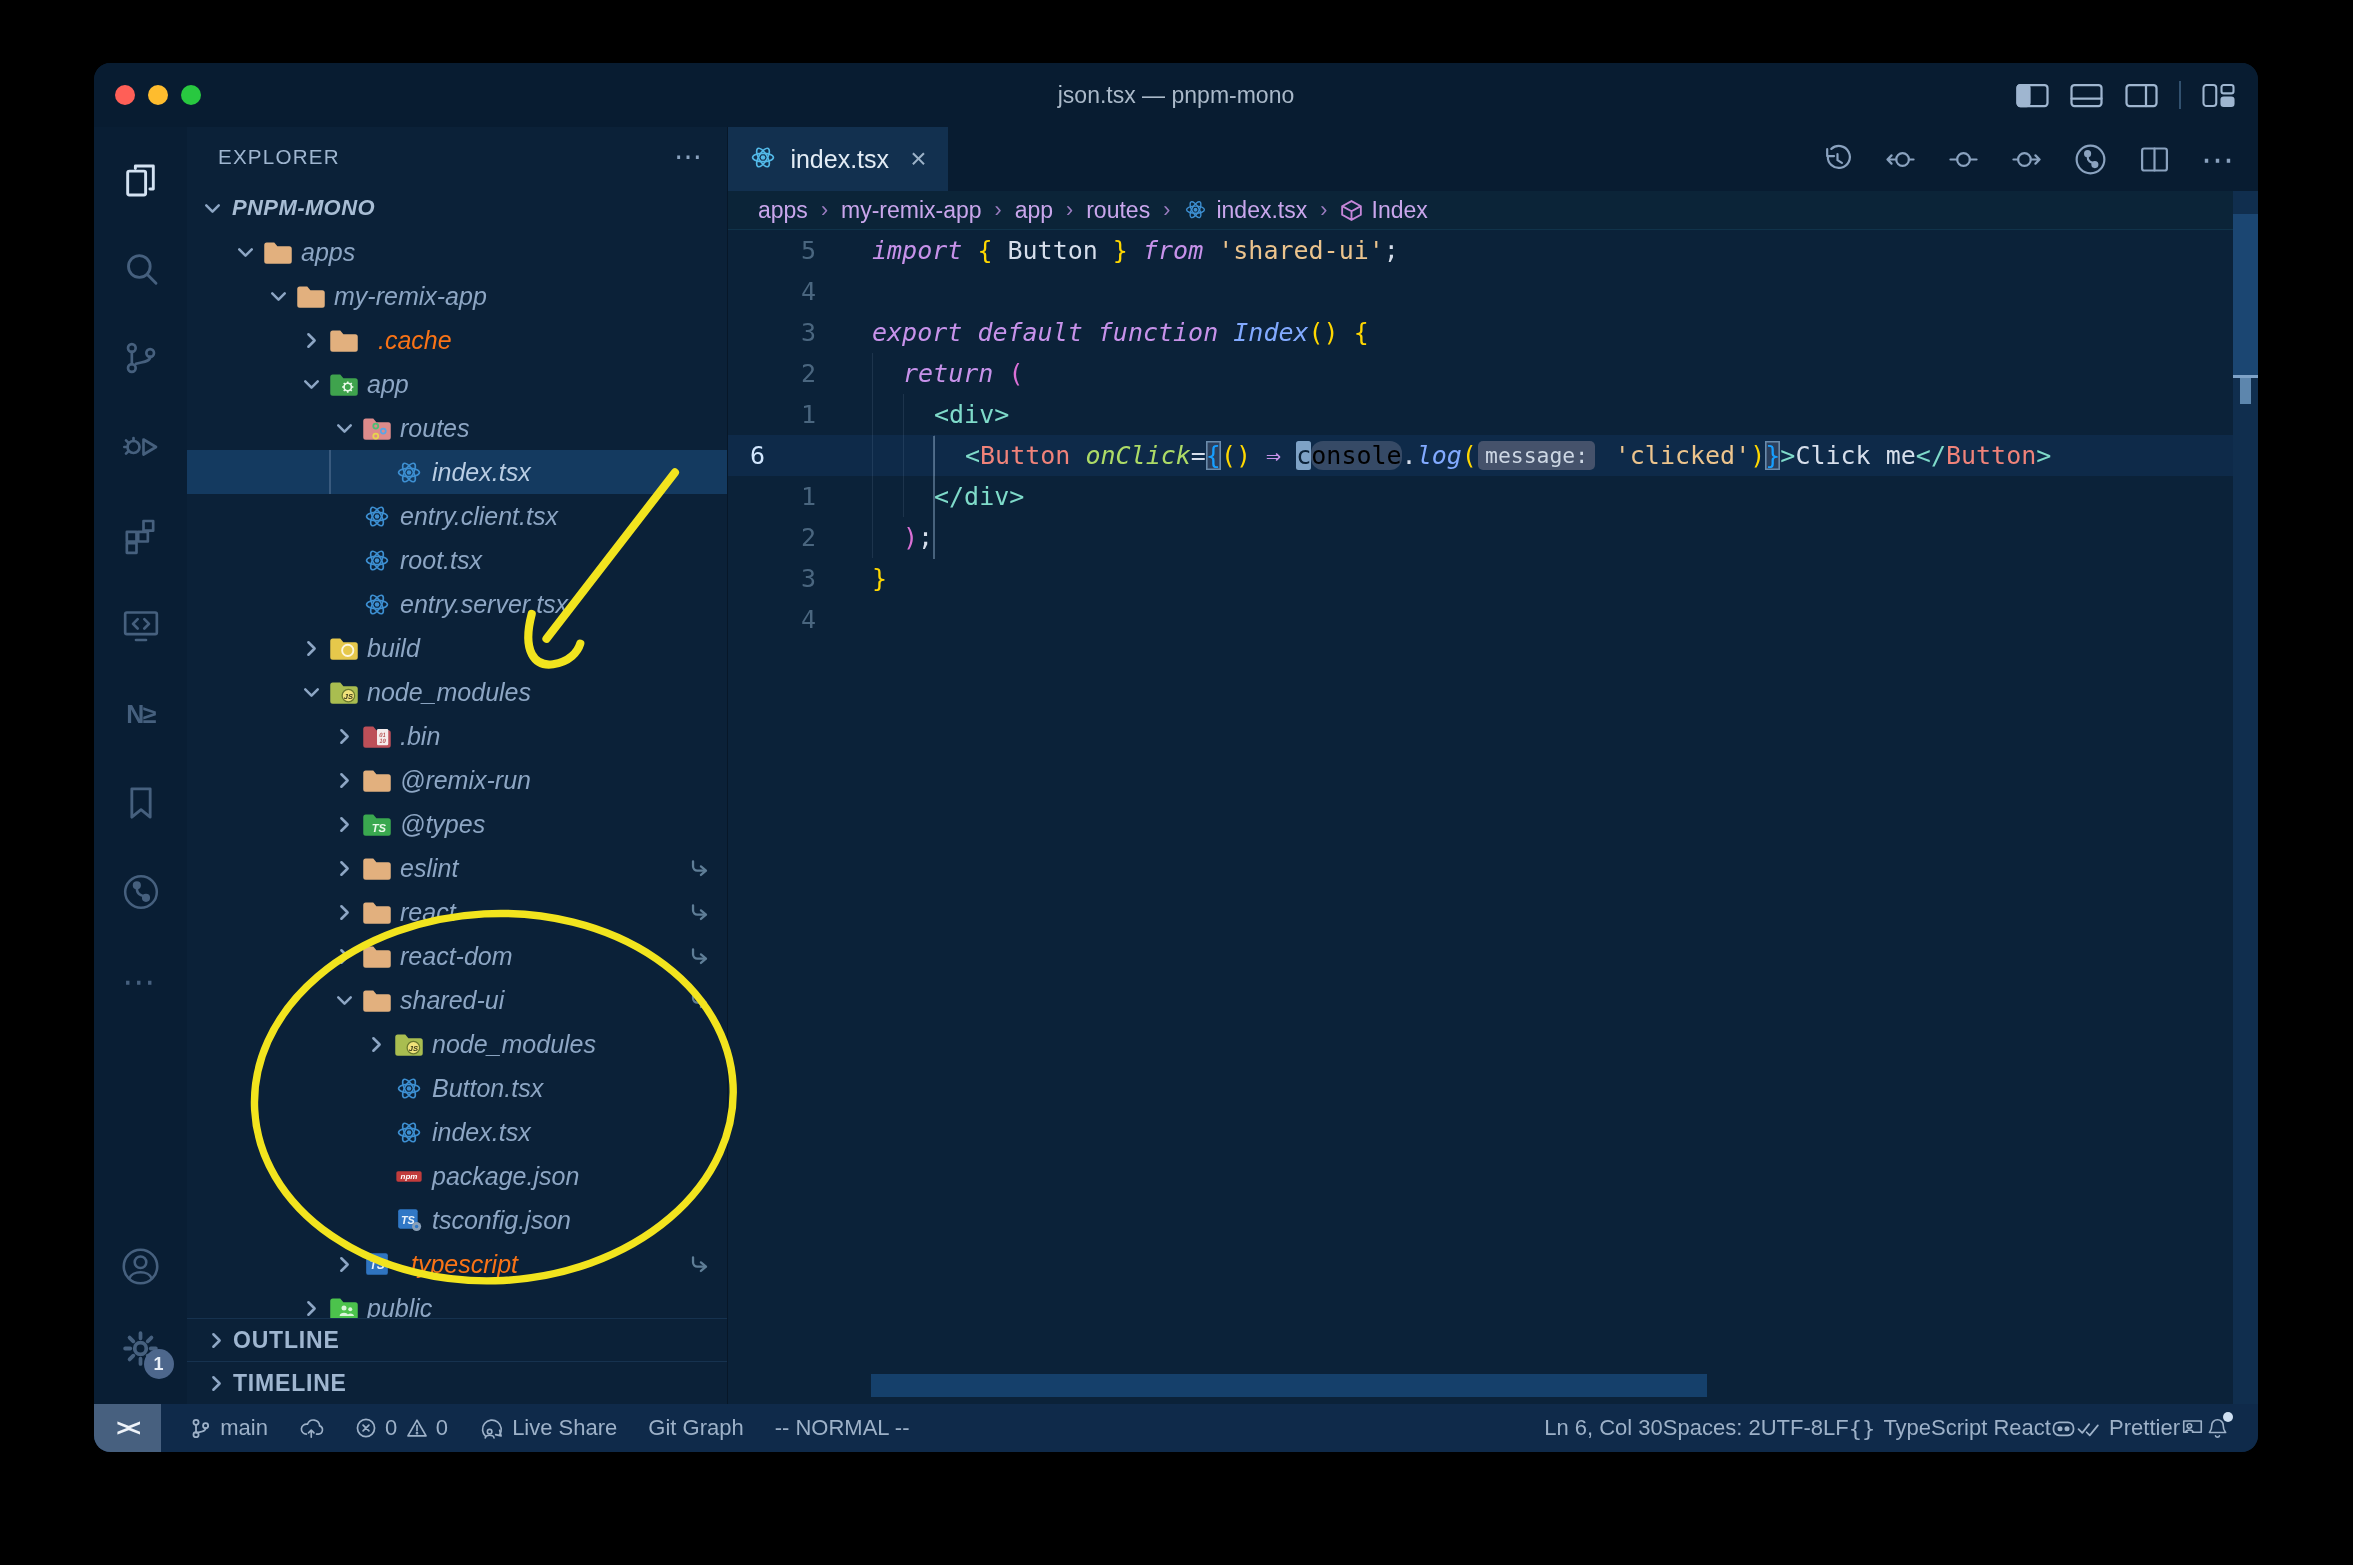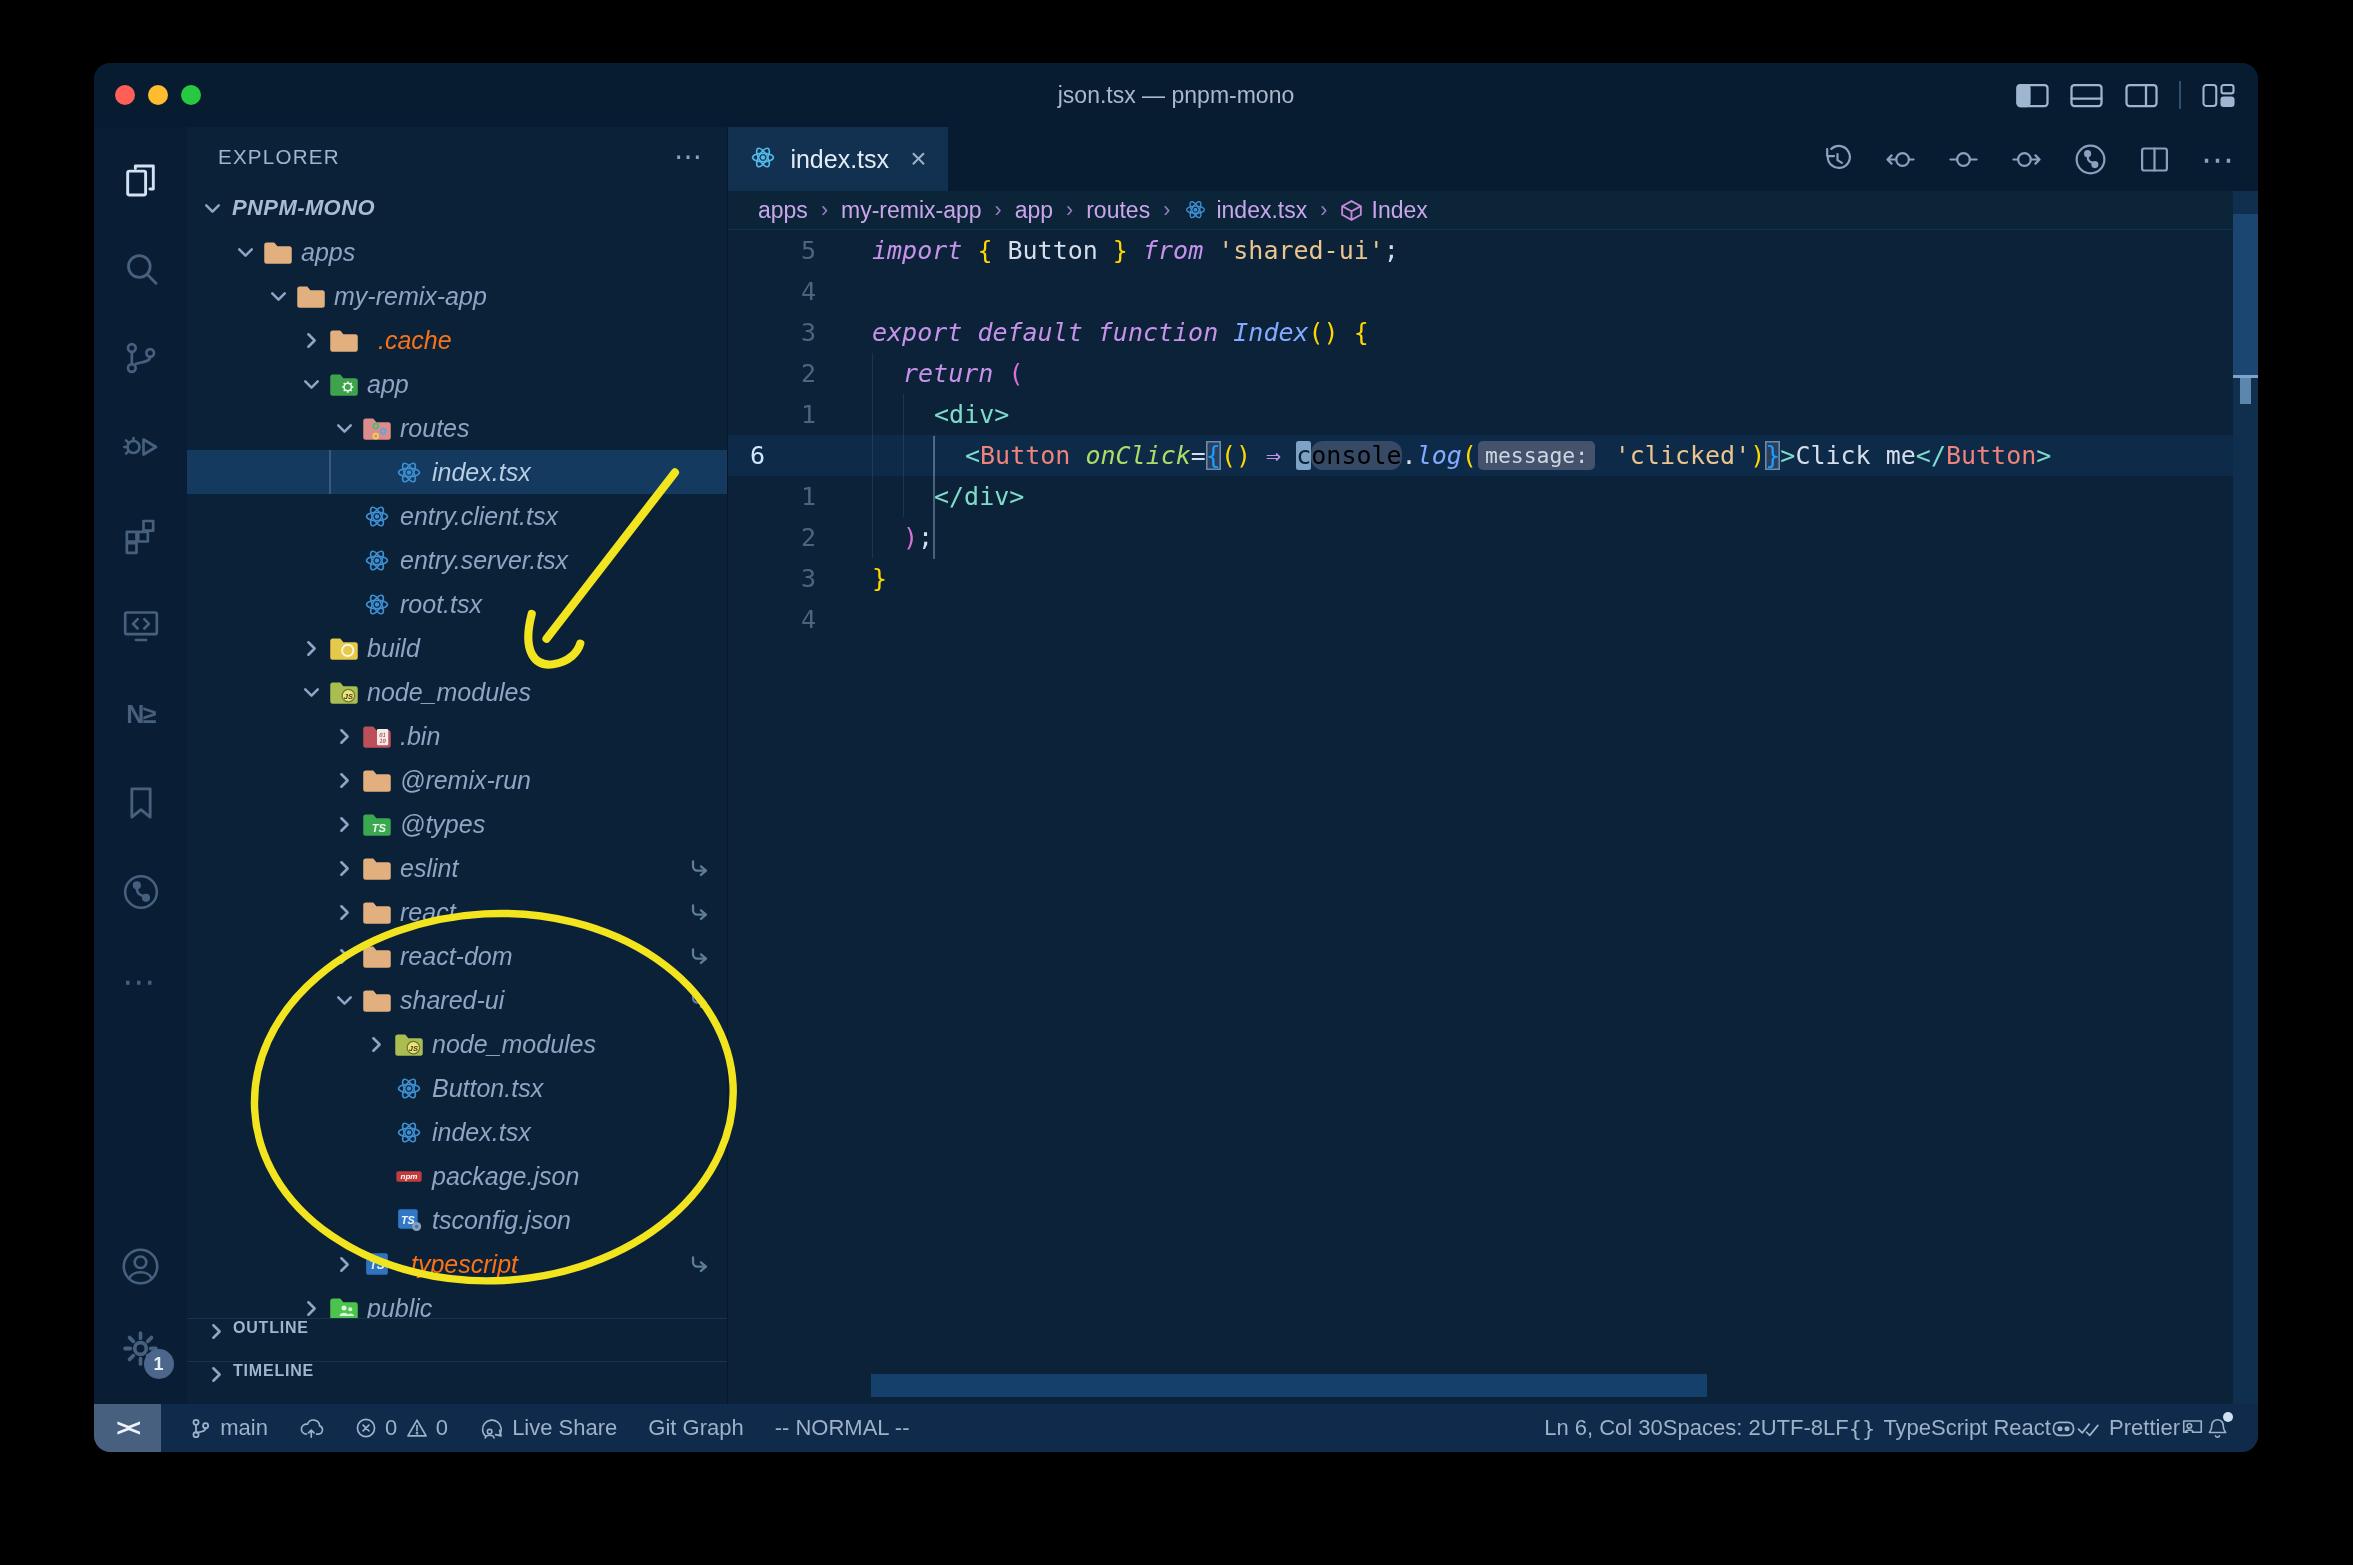--- a/index.html
+++ b/index.html
@@ -33,22 +33,22 @@
   .tree{flex:1;overflow:hidden;position:relative;font-style:italic;}
   .trow{height:44px;display:flex;align-items:center;color:#8da6c4;font-size:25px;cursor:pointer;position:relative;}
   .trow.selected{background:#143a60;color:#b9cde3;}
   .trow.dim .tlabel{color:#f97316;margin-left:16px;}
   .trow.bold .tlabel{font-weight:bold;color:#a8bdd4;font-size:22px;letter-spacing:0.4px;}
   .tchev{width:30px;flex:none;display:flex;justify-content:center;color:#8da6c4;}
   .tico{width:36px;flex:none;display:flex;justify-content:center;align-items:center;}
   .tlabel{margin-left:5px;white-space:nowrap;}
   .tlink{margin-left:auto;margin-right:16.5px;color:#5f7e97;display:flex;}
   .tguide{position:absolute;top:0;bottom:0;width:1.6px;background:rgba(127,152,182,.35);}
-  .sb-panel{height:42px;flex:none;border-top:1.6px solid #16324f;display:flex;
-            padding-left:13px;color:#9fb6d0;font-weight:bold;font-size:16px;letter-spacing:0.8px;cursor:pointer;}
+  .sb-panel{height:42px;flex:none;border-top:1.6px solid #16324f;display:flex;align-items:center;
+            padding-left:13px;color:#9fb6d0;font-weight:bold;font-size:23px;letter-spacing:0.8px;cursor:pointer;}
   .sb-panel .tchev{width:33px;}
   
   .editor-col{flex:1;display:flex;flex-direction:column;min-width:0;position:relative;background:#0b2239;}
   .tabbar{height:64px;flex:none;background:#081c31;display:flex;align-items:stretch;position:relative;}
   .tab{background:#12304f;display:flex;align-items:center;padding:0 21.4px;gap:13px;cursor:pointer;}
   .tab-label{color:#e3ecf5;font-size:25px;}
   .tab-close{color:#9cb2c8;font-size:28px;margin-left:8.2px;cursor:pointer;}
   .etoolbar{position:absolute;right:21.4px;top:0;bottom:0;display:flex;align-items:center;gap:30px;color:#8aa2bf;}
   .etool{cursor:pointer;display:flex;}
   .breadcrumbs{height:38px;flex:none;display:flex;align-items:center;gap:13px;padding-left:30px;
@@ -346,35 +346,35 @@
               <span class="tico">
                 <svg viewBox="0 0 24 24" width="28" height="25">
                   <g stroke="#3d8fd1" stroke-width="1.6" fill="none">
                     <ellipse cx="12" cy="12" rx="10" ry="4"></ellipse>
                     <ellipse cx="12" cy="12" rx="10" ry="4" transform="rotate(60 12 12)"></ellipse>
                     <ellipse cx="12" cy="12" rx="10" ry="4" transform="rotate(120 12 12)"></ellipse>
                   </g>
                   <circle cx="12" cy="12" r="2.2" fill="#3d8fd1"></circle>
                 </svg>
               </span>
-              <span class="tlabel">entry.server.tsx</span>
+              <span class="tlabel">root.tsx</span>
             </div>
             <div class="trow" style="padding-left: 142px;">
               <span class="tchev"></span>
               <span class="tico">
                 <svg viewBox="0 0 24 24" width="28" height="25">
                   <g stroke="#3d8fd1" stroke-width="1.6" fill="none">
                     <ellipse cx="12" cy="12" rx="10" ry="4"></ellipse>
                     <ellipse cx="12" cy="12" rx="10" ry="4" transform="rotate(60 12 12)"></ellipse>
                     <ellipse cx="12" cy="12" rx="10" ry="4" transform="rotate(120 12 12)"></ellipse>
                   </g>
                   <circle cx="12" cy="12" r="2.2" fill="#3d8fd1"></circle>
                 </svg>
               </span>
-              <span class="tlabel">root.tsx</span>
+              <span class="tlabel">entry.server.tsx</span>
             </div>
             <div class="trow" style="padding-left: 109px;">
               <span class="tchev">
                 <svg viewBox="0 0 16 16" width="25" height="25" fill="none" stroke="currentColor" stroke-width="1.6" stroke-linecap="round" stroke-linejoin="round">
                   <path d="M6 4 l4 4 -4 4"></path>
                 </svg>
               </span>
               <span class="tico">
                 <svg viewBox="0 0 24 20" width="30" height="25">
                   <path d="M1 4 a2 2 0 0 1 2-2 h6 l2.5 3 H21 a2 2 0 0 1 2 2 v10 a2 2 0 0 1-2 2 H3 a2 2 0 0 1-2-2 z" fill="#e6c84b"></path>

